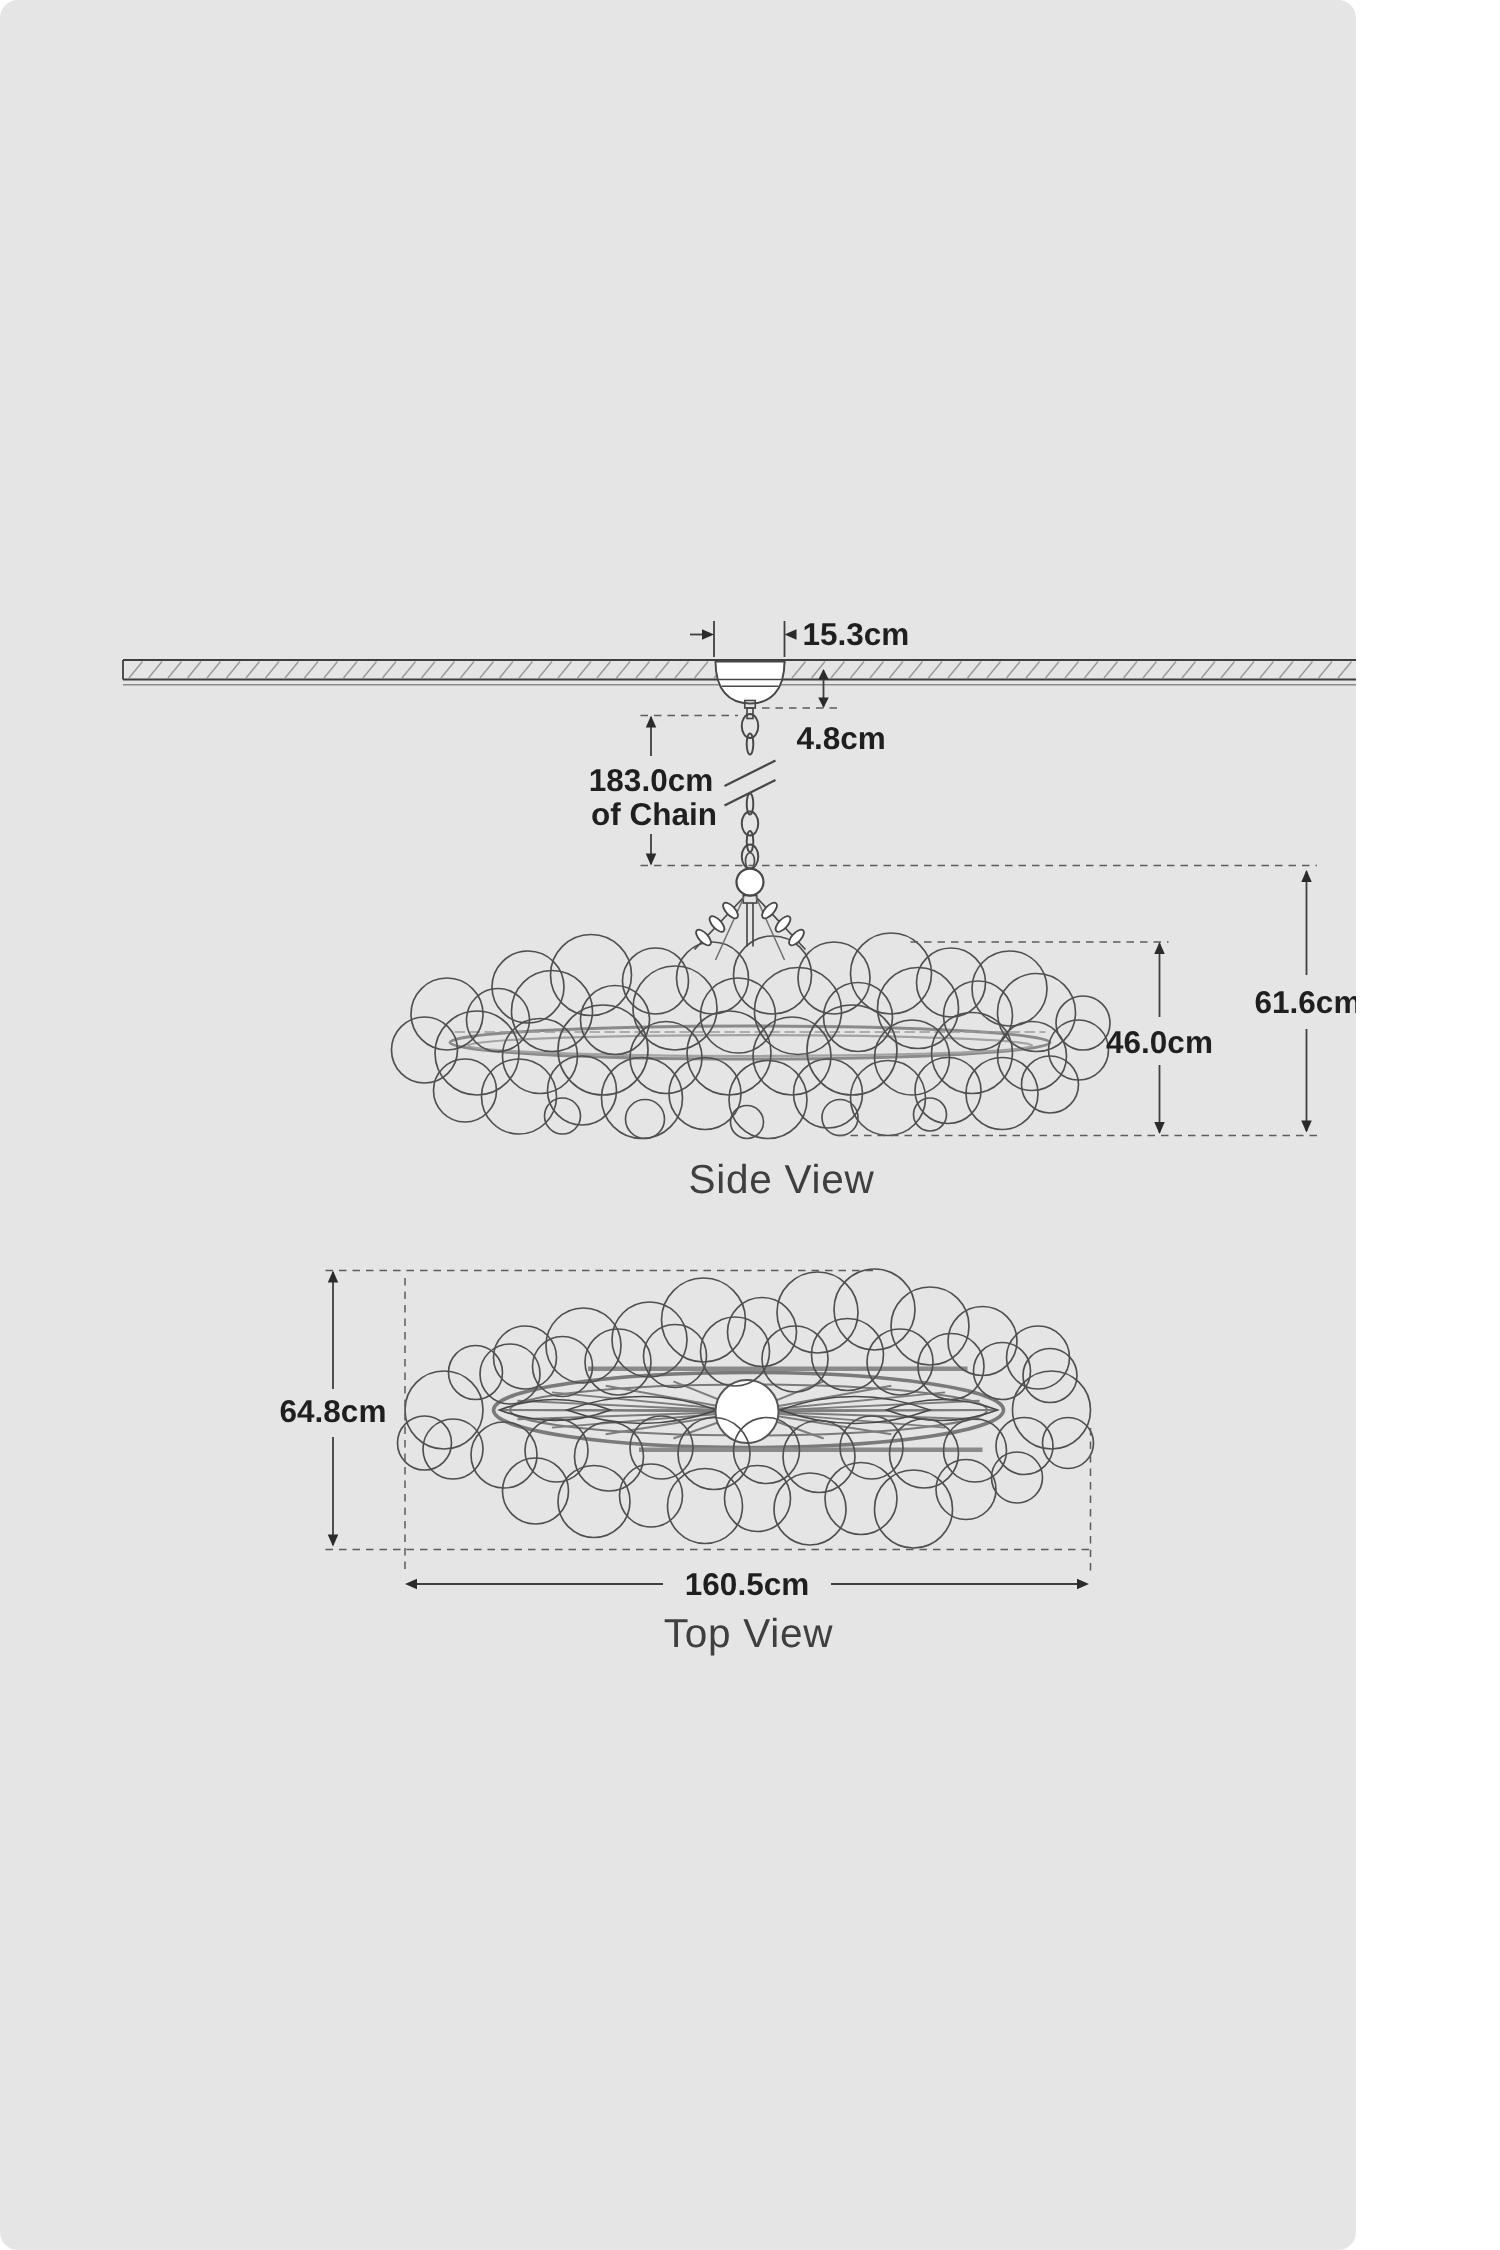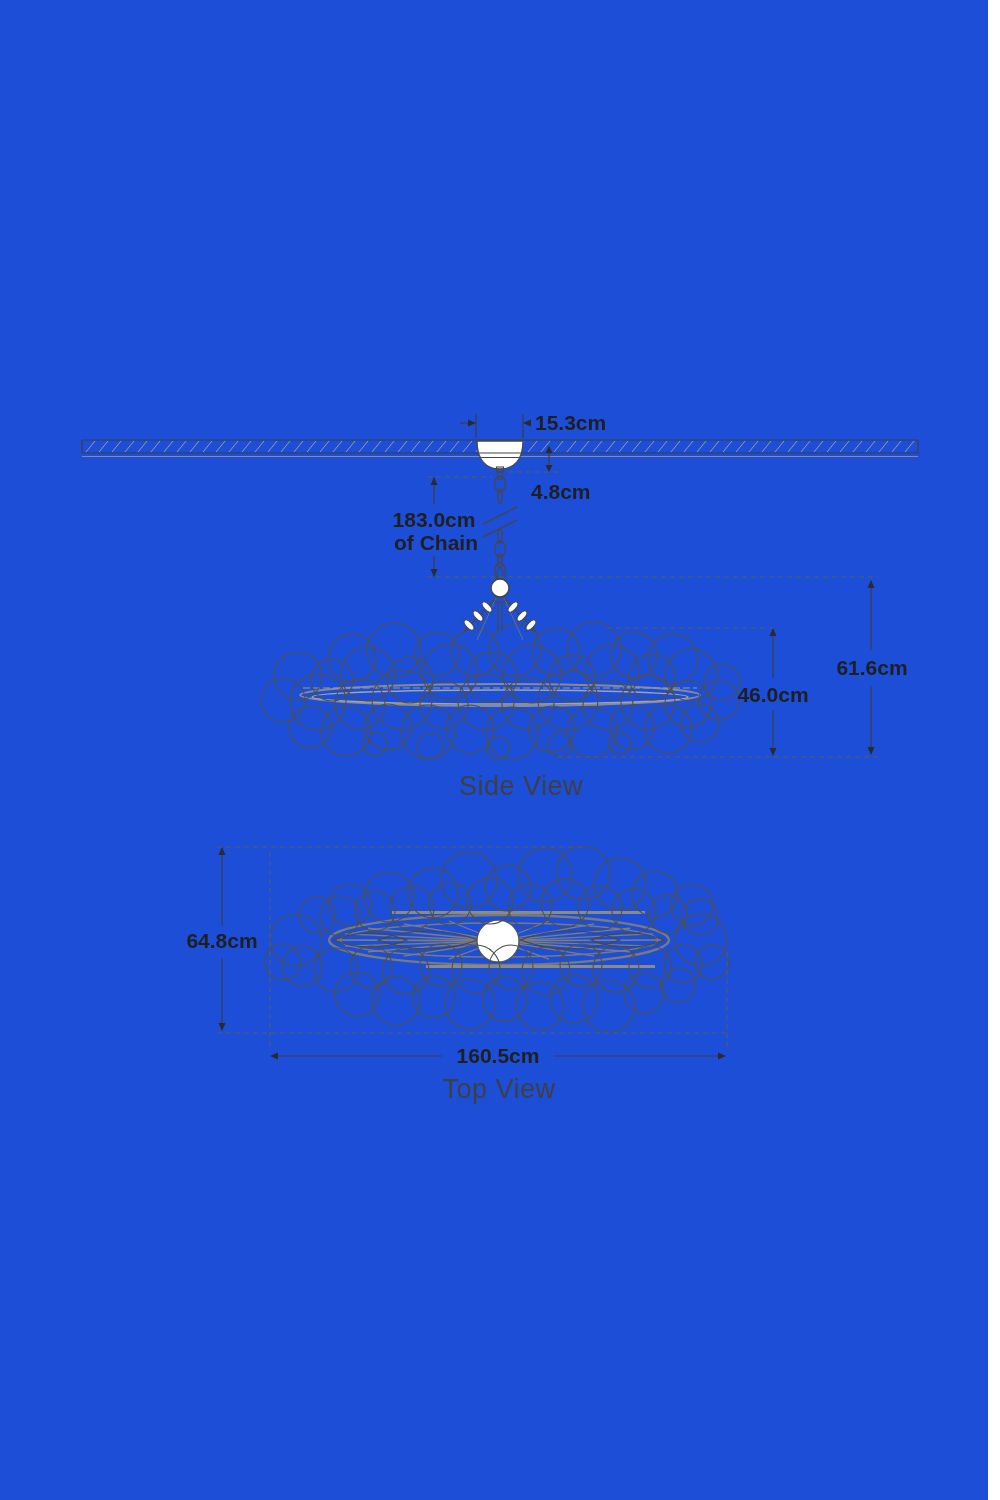--- a/index.html
+++ b/index.html
@@ -1,17 +1,17 @@
 <!DOCTYPE html>
 <html><head>
 <meta charset="utf-8">
 <style>
   html,body{margin:0;padding:0;background:#ffffff;}
-  .stage{position:relative;width:988px;height:1500px;background:#1d4ed8;overflow:hidden;
-         font-family:"Liberation Sans", sans-serif;}
+  .stage{position:relative;width:904px;height:1500px;background:#e5e5e5;overflow:hidden;
+         font-family:"Liberation Sans", sans-serif;border-radius:12px;}
   svg{position:absolute;left:0;top:0;}
   text{fill:#1f1f1f;}
   .dim-text{font-size:21px;font-weight:700;fill:#1f1f1f;}
   .view-label{font-size:27px;font-weight:400;fill:#3f3f3f;letter-spacing:0.5px;}
   .solid{stroke:#3f3f3f;stroke-width:1.2;fill:none;}
   .dash{stroke:#5c5c5c;stroke-width:1;fill:none;stroke-dasharray:5 4;}
   .ink{stroke:#474747;stroke-width:1.1;fill:none;}
   .arrow{fill:#2b2b2b;stroke:none;}
 </style>
 </head>

